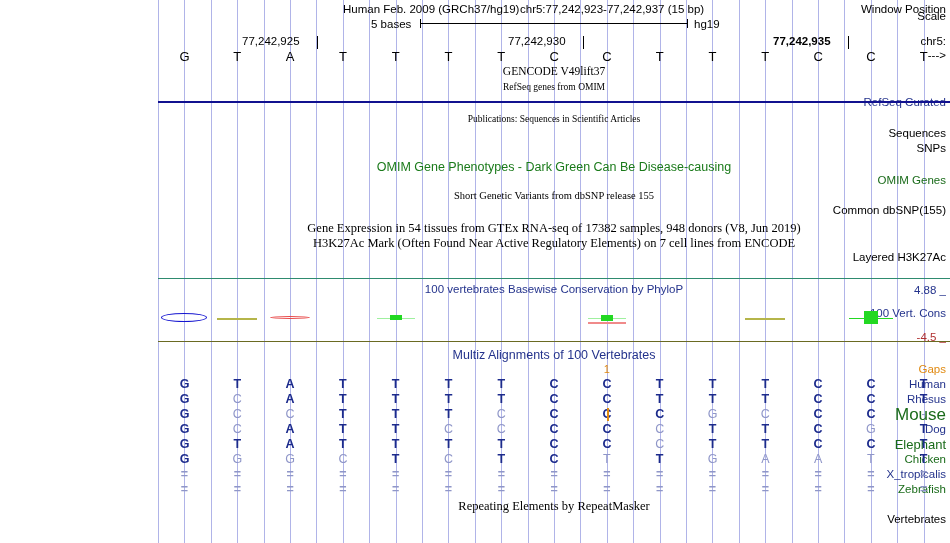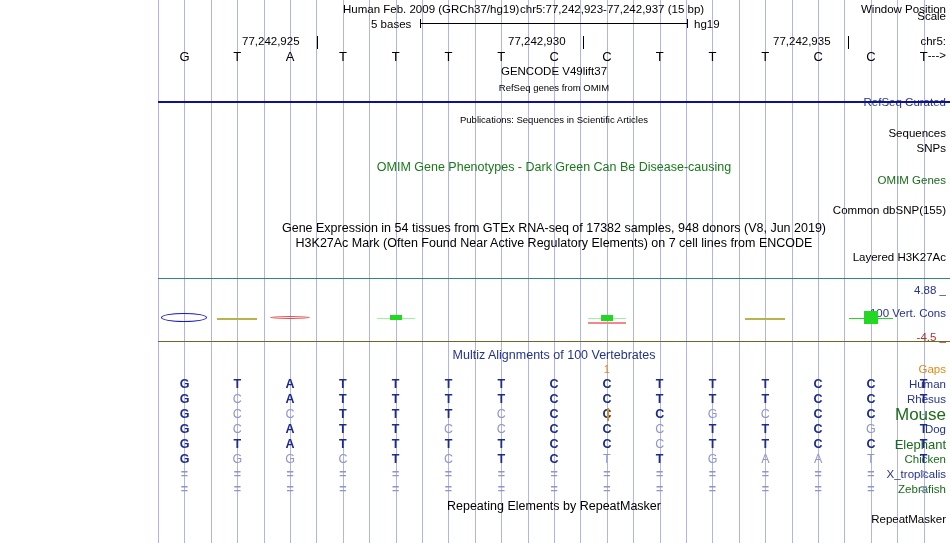--- a/index.html
+++ b/index.html
@@ -152,21 +152,21 @@
     text-align: center;
     width: 53px;
   }
   .gaptick {
     position: absolute;
     width: 2px;
     background: #e08a12;
   }
 
   
-  .t-black { color: #000; }
+  .t-black { color: #000; font-family: Liberation Serif, serif; }
   .t-green { color: #1a7a1a; }
   .t-blue  { color: #24338c; }
   .sz-9  { font-size: 9.5px; }
   .sz-10 { font-size: 10.5px; }
   .sz-11 { font-size: 11.5px; }
   .sz-12 { font-size: 12.5px; }
 </style>
 </head>
 <body>
 
@@ -216,21 +216,21 @@
     <div class="hline"></div>
     <div class="cap l"></div>
     <div class="cap r"></div>
   </div>
   <div class="hdr-center" style="left:694px; top:18px;">hg19</div>
 
   <div class="lbl" style="top:35px;">chr5:</div>
   <div id="coordlayer">
       <div class="coordlabel" style="left: 242px; top: 35px;">77,242,925</div>
       <div class="coordlabel" style="left: 508px; top: 35px;">77,242,930</div>
-      <div class="coordlabel" style="left: 773px; top: 35px;">77,242,935</div>
+      <div class="coordlabel" style="left: 773px; top: 35px; font-weight: bold;">77,242,935</div>
       <div class="coordtick" style="left: 317px; top: 36px;"></div>
       <div class="coordtick" style="left: 583px; top: 36px;"></div>
       <div class="coordtick" style="left: 848px; top: 36px;"></div>
     </div>
 
   <div class="arrowlbl" style="top:49px;">---&gt;</div>
   <div id="baselayer">
       <div class="base" style="left: 158px; top: 49px;">G</div>
       <div class="base" style="left: 210.8px; top: 49px;">T</div>
       <div class="base" style="left: 263.6px; top: 49px;">A</div>
@@ -256,26 +256,28 @@
 
   <div class="lbl" style="top:127px;">Sequences</div>
   <div class="ctrtxt sz-9 t-black" style="top:114px;">Publications: Sequences in Scientific Articles</div>
 
   <div class="lbl" style="top:142px;">SNPs</div>
 
   <div class="lbl green" style="top:174px;">OMIM Genes</div>
   <div class="ctrtxt sz-12 t-green" style="top:160px;">OMIM Gene Phenotypes - Dark Green Can Be Disease-causing</div>
 
   <div class="lbl" style="top:204px;">Common dbSNP(155)</div>
+  <div class="ctrtxt sz-10 t-black" style="top:190px;">Short Genetic Variants from dbSNP release 155</div>
 
   <div class="ctrtxt sz-12 t-black" style="top:221px;">Gene Expression in 54 tissues from GTEx RNA-seq of 17382 samples, 948 donors (V8, Jun 2019)</div>
   <div class="ctrtxt sz-12 t-black" style="top:236px;">H3K27Ac Mark (Often Found Near Active Regulatory Elements) on 7 cell lines from ENCODE</div>
   <div class="lbl" style="top:251px;">Layered H3K27Ac</div>
 
   <div class="consline top" style="top:278px;"></div>
+  <div class="ctrtxt sz-11 t-blue" style="top:283px;">100 vertebrates Basewise Conservation by PhyloP</div>
   <div class="lbl blue" style="top:284px;">4.88 _</div>
   <div class="lbl blue" style="top:307px;">100 Vert. Cons</div>
   <div class="lbl red" style="top:331px;">-4.5 _</div>
   <div id="conslayer">
       <div class="cons-bar" style="left: 161.4px; width: 46px; background: transparent; top: 313px; height: 9px; border-radius: 50%; border: 1.5px solid rgb(21, 21, 208);"></div>
       <div class="cons-bar" style="left: 217.2px; width: 40px; background: rgb(181, 181, 74); top: 318px; height: 2px;"></div>
       <div class="cons-bar" style="left: 270px; width: 40px; background: transparent; top: 316px; height: 3px; border-radius: 50%; border: 1.5px solid rgb(232, 74, 74);"></div>
       <div class="cons-bar" style="left: 376.6px; top: 318px; width: 38px; height: 1px; background: rgb(159, 240, 159);"></div>
       <div class="cons-bar" style="left: 389.6px; width: 12px; background: rgb(34, 216, 34); top: 315px; height: 5px;"></div>
       <div class="cons-bar" style="left: 587.8px; top: 318px; width: 38px; height: 1px; background: rgb(159, 240, 159);"></div>
@@ -420,15 +422,15 @@
       <div class="mz-cell eq" style="left: 633.2px; top: 482px;">=</div>
       <div class="mz-cell eq" style="left: 686px; top: 482px;">=</div>
       <div class="mz-cell eq" style="left: 738.8px; top: 482px;">=</div>
       <div class="mz-cell eq" style="left: 791.6px; top: 482px;">=</div>
       <div class="mz-cell eq" style="left: 844.4px; top: 482px;">=</div>
       <div class="mz-cell eq" style="left: 897.2px; top: 482px;">=</div>
       <div class="gaptick" style="left: 607px; top: 408px; height: 13px;"></div>
     </div>
 
   <div class="ctrtxt sz-12 t-black" style="top:499px;">Repeating Elements by RepeatMasker</div>
-  <div class="lbl" style="top:513px;">RepeatMasker</div>
+  <div class="lbl" style="top:513px;">Vertebrates</div>
 
 </div>
 
 </body></html>

